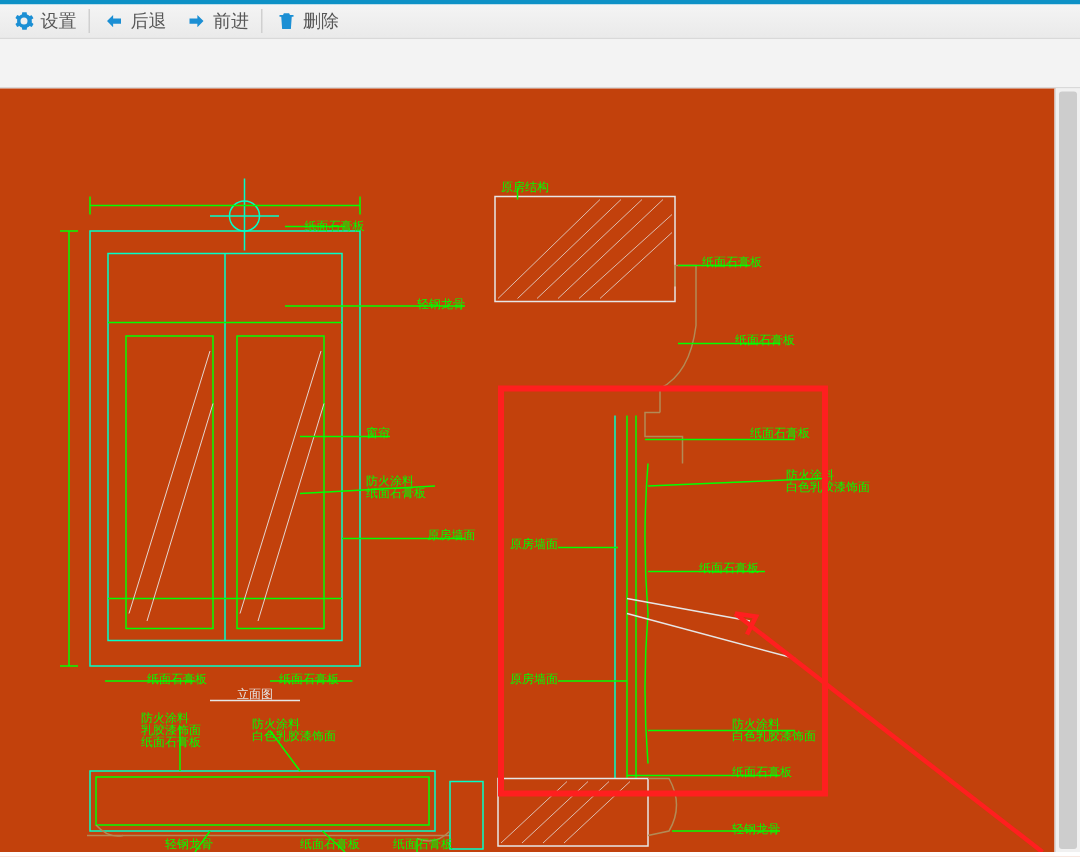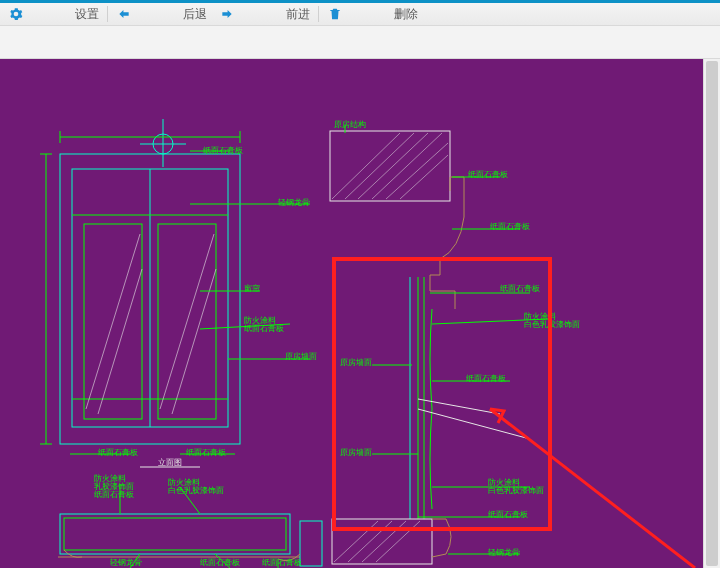--- a/index.html
+++ b/index.html
@@ -1,27 +1,27 @@
 <!DOCTYPE html>
 <html><head>
 <meta charset="utf-8">
 <style>
   html,body{margin:0;padding:0;width:720px;height:571px;font-family:"Microsoft YaHei",Arial,sans-serif;overflow:hidden;background:#fff;}
   
   .titlebar{height:3px;background:#0d91c6;}
   
   .toolbar{height:22px;background:linear-gradient(#f4f4f4,#eaeaea);border-bottom:1px solid #d9d9d9;display:flex;align-items:center;font-size:12px;color:#575757;padding-left:2px;}
-  .tbtn{display:flex;align-items:center;height:22px;padding:0 6px;cursor:pointer;gap:48px;}
+  .tbtn{display:flex;align-items:center;height:22px;padding:0 6px;cursor:pointer;}
   .tbtn .ico{width:16px;height:16px;display:flex;align-items:center;justify-content:center;margin-right:3px;}
   .tbtn .ico svg{display:block;}
   .tsep{width:1px;height:16px;background:#d0d0d0;margin:0 2px;}
   .toolpad{height:32px;background:#f3f3f3;border-bottom:1px solid #d9d9d9;}
   
   .canvas-wrap{position:relative;width:720px;height:514px;}
-  .canvas{position:absolute;left:0;top:0;width:704px;height:509px;background:#701a75;overflow:hidden;}
+  .canvas{position:absolute;left:0;top:0;width:704px;height:509px;background:#c2410c;overflow:hidden;}
   
   .stroke-cyan{stroke:#00ffc8;}
   .stroke-grn{stroke:#00ff00;}
   .stroke-wht{stroke:#e6e6e6;}
   .stroke-brn{stroke:#b38a56;}
   .fill-none{fill:none;}
   .cad-label{position:absolute;font-size:8px;color:#00ff00;white-space:nowrap;line-height:1;pointer-events:none;}
   
   .redbox{position:absolute;border:4px solid #ff1f1f;box-sizing:border-box;}
   

